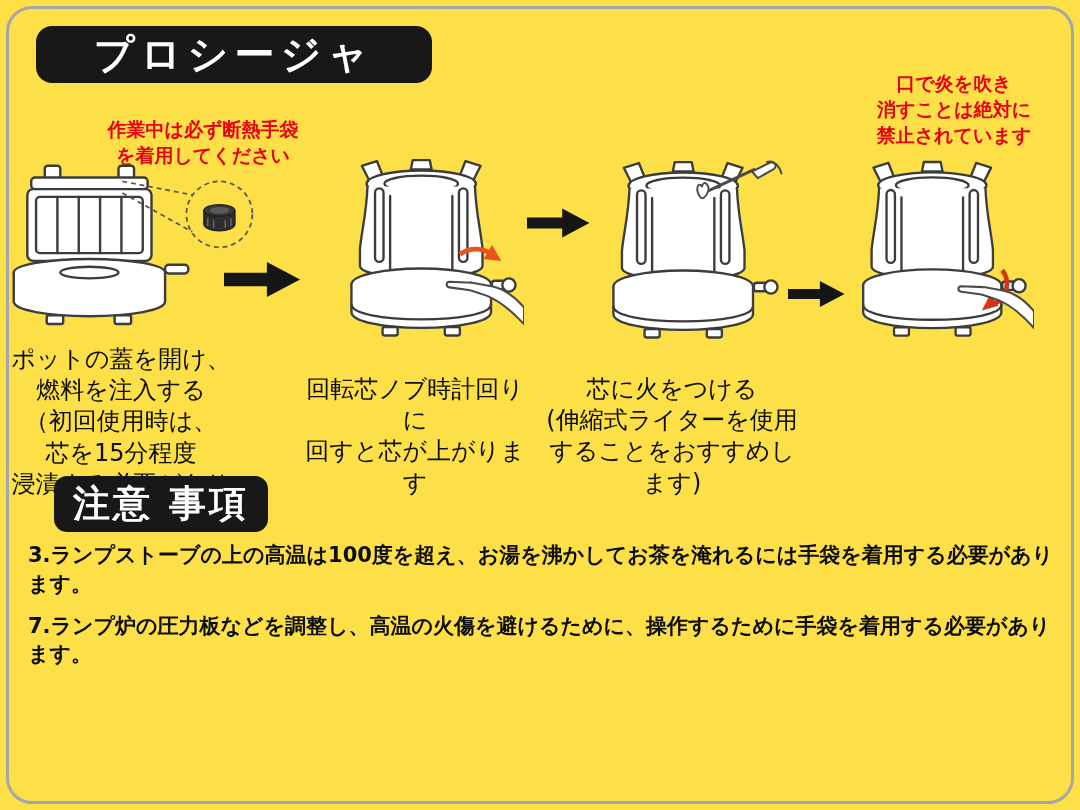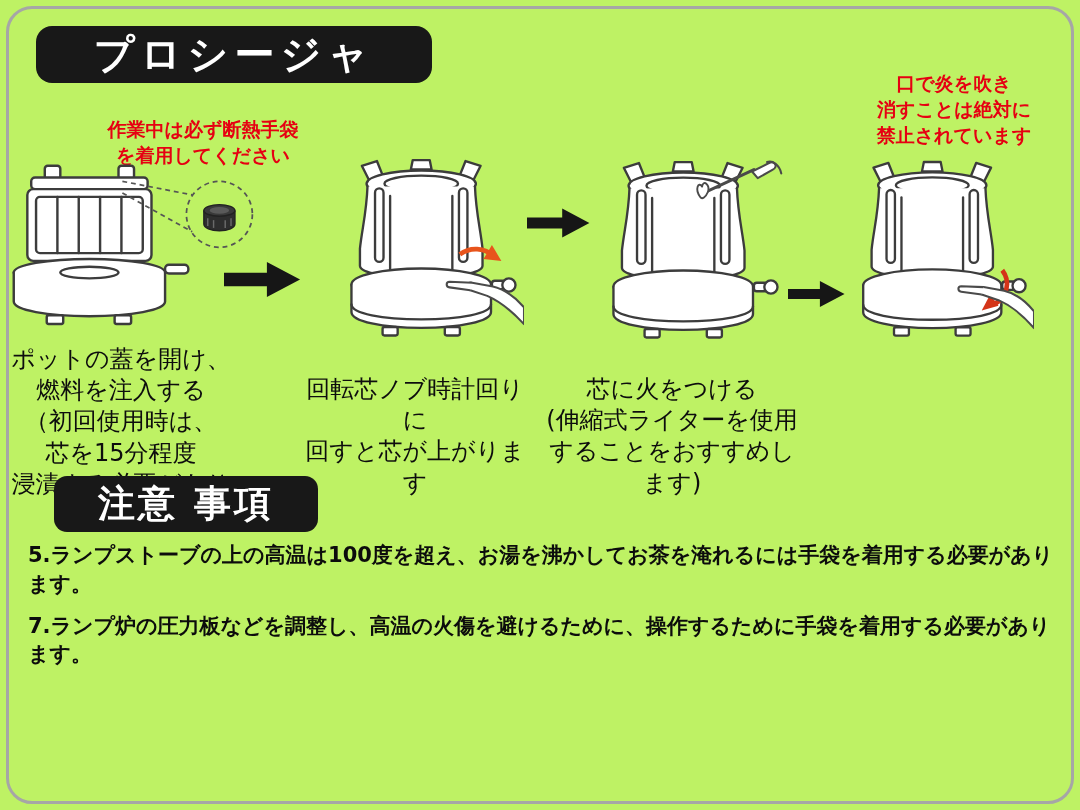--- a/index.html
+++ b/index.html
@@ -1,25 +1,25 @@
 <!DOCTYPE html>
 <html><head>
 <meta charset="utf-8">
 <style>
   * { margin:0; padding:0; box-sizing:border-box; }
   html,body { background:#ffffff; font-family:"DejaVu Sans","Liberation Sans",sans-serif; }
-  .stage { position:relative; width:1080px; height:810px; background:#bef264; overflow:hidden; }
+  .stage { position:relative; width:1080px; height:810px; background:#fde047; overflow:hidden; }
   .frame { position:absolute; left:6px; top:6px; right:6px; bottom:6px;
            border:3px solid #a6a6a6; border-radius:26px; pointer-events:none; }
 
   .badge { position:absolute; background:#181818; color:#ffffff; font-weight:700;
            display:flex; align-items:center; justify-content:center; }
   .title-badge  { left:36px; top:26px; width:396px; height:57px; border-radius:16px;
                   font-size:40px; letter-spacing:6px; }
-  .notice-badge { left:54px; top:476px; width:264px; height:56px; border-radius:13px;
+  .notice-badge { left:54px; top:476px; width:214px; height:56px; border-radius:13px;
                   font-size:37px; letter-spacing:3px; }
 
   .warn { position:absolute; color:#e60012; font-weight:700; font-size:19px;
           line-height:1.38; text-align:center; white-space:pre-line; }
   .warn-gloves { left:88px;  top:116px; width:230px; }
   .warn-blow   { left:856px; top:70px;  width:196px; }
 
   .illus { position:absolute; }
   .arrow { position:absolute; }
 
@@ -207,16 +207,16 @@
 回すと芯が上がります</div>
   <div class="caption cap3">芯に火をつける
 (伸縮式ライターを使用
 することをおすすめします)</div>
 
   <div class="badge notice-badge">
     <span>注意 事項</span>
   </div>
 
   <div class="notices">
-    <p>5.ランプストーブの上の高温は100度を超え、お湯を沸かしてお茶を淹れるには手袋を着用する必要があります。</p>
+    <p>3.ランプストーブの上の高温は100度を超え、お湯を沸かしてお茶を淹れるには手袋を着用する必要があります。</p>
     <p>7.ランプ炉の圧力板などを調整し、高温の火傷を避けるために、操作するために手袋を着用する必要があります。</p>
   </div>
 </div>
 
 </body></html>

